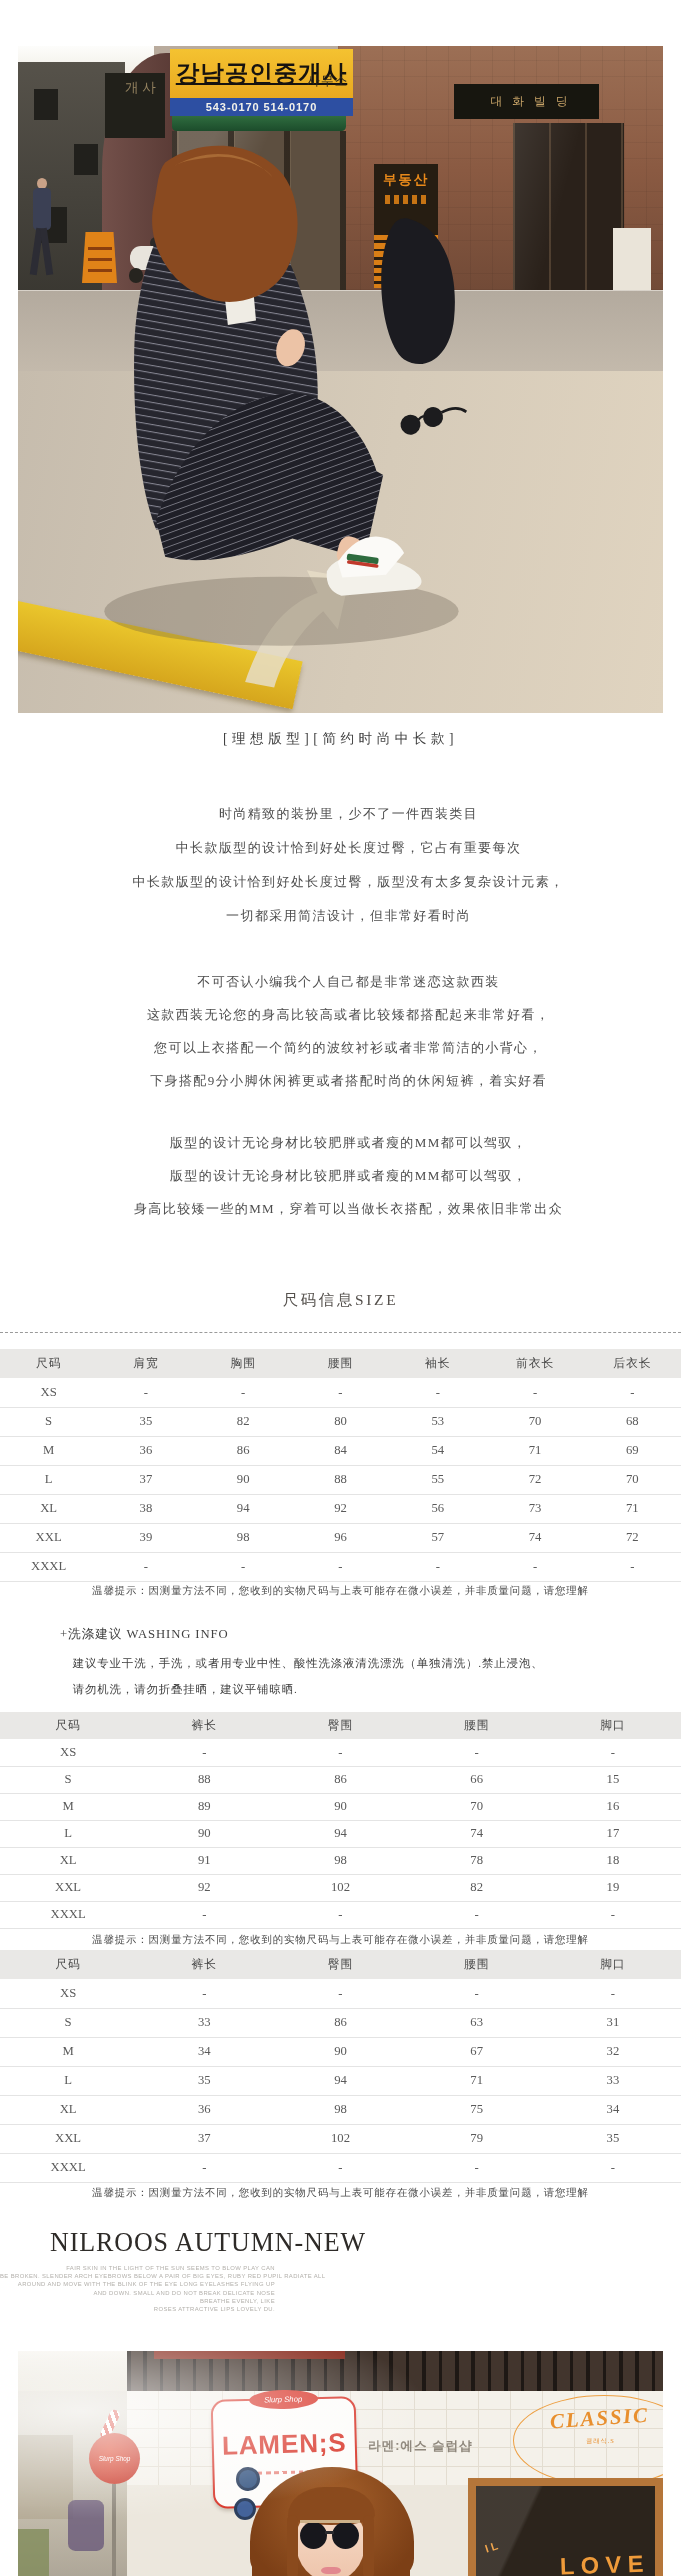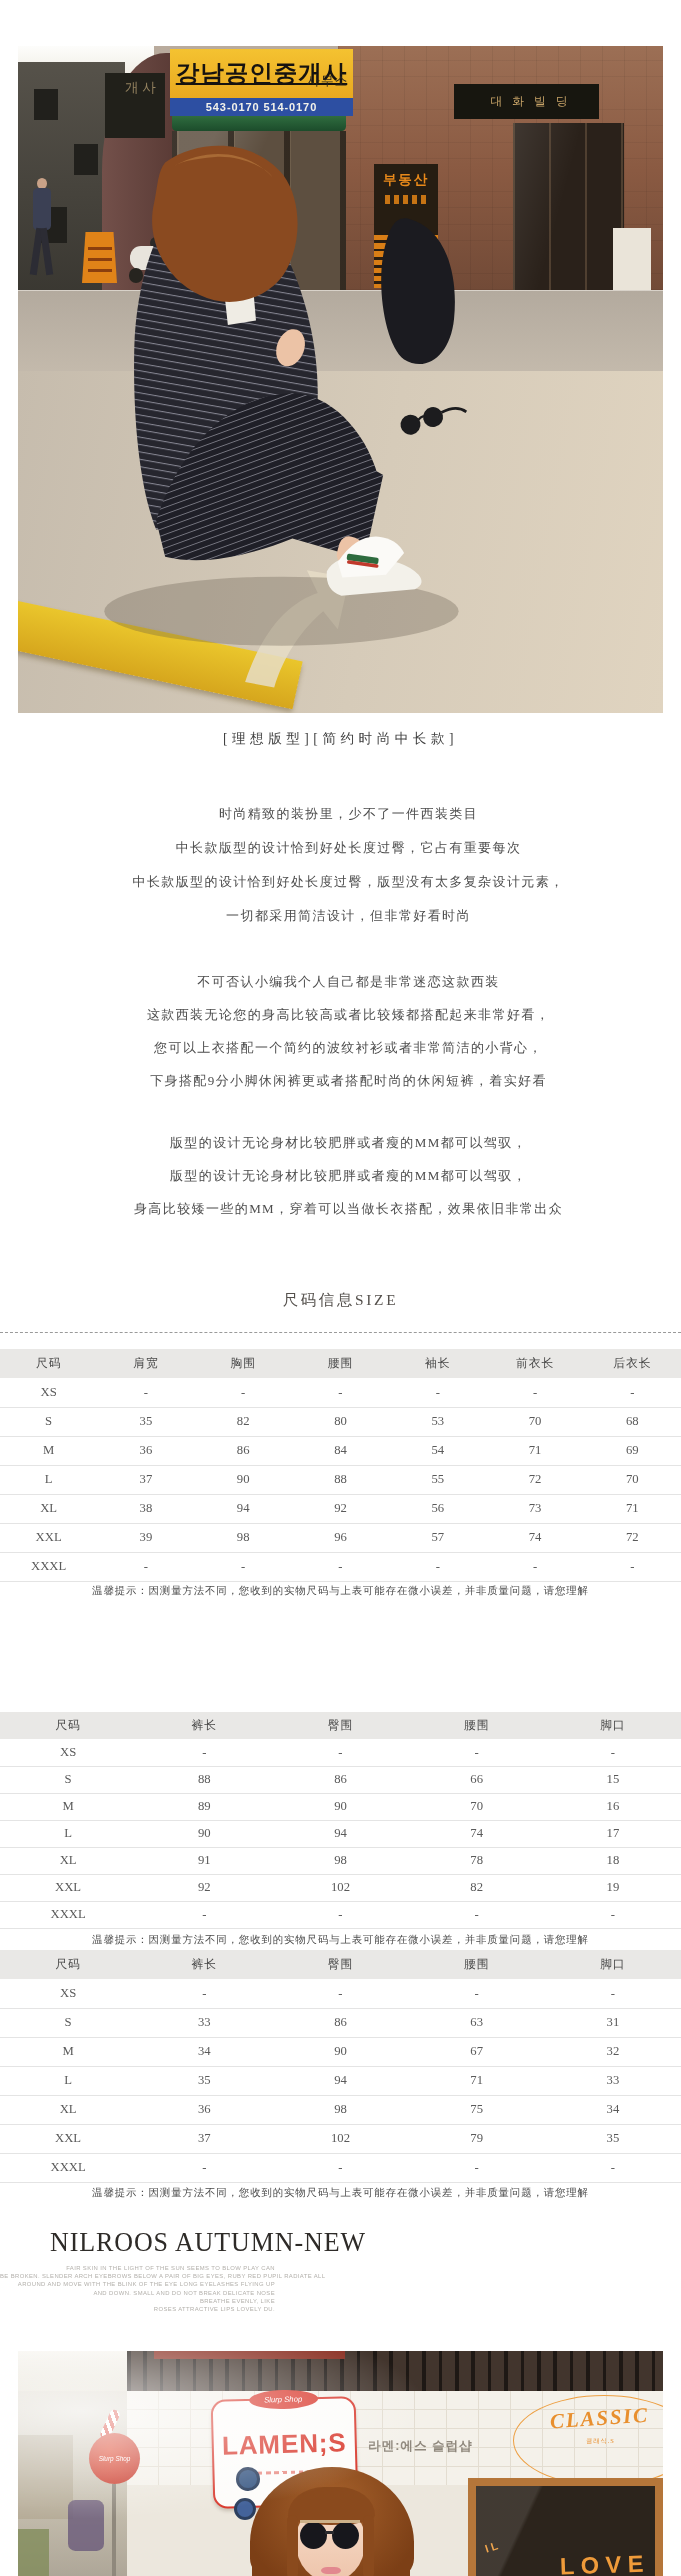--- a/index.html
+++ b/index.html
@@ -354,20 +354,25 @@
           <td>-</td>
           <td>-</td>
           <td>-</td>
           <td>-</td>
           <td>-</td>
         </tr>
       </tbody>
     </table>
   <div class="abs note note-1">温馨提示：因测量方法不同，您收到的实物尺码与上表可能存在微小误差，并非质量问题，请您理解</div>
 
+  <div class="abs washing">
+    <div class="w-title">+洗涤建议 WASHING INFO</div>
+    <div class="w-line">建议专业干洗，手洗，或者用专业中性、酸性洗涤液清洗漂洗（单独清洗）.禁止浸泡、</div>
+    <div class="w-line">请勿机洗，请勿折叠挂晒，建议平铺晾晒.</div>
+  </div>
 
   <table class="size-table t2">
       <thead>
         <tr>
           <th>尺码</th>
           <th>裤长</th>
           <th>臀围</th>
           <th>腰围</th>
           <th>脚口</th>
         </tr>

